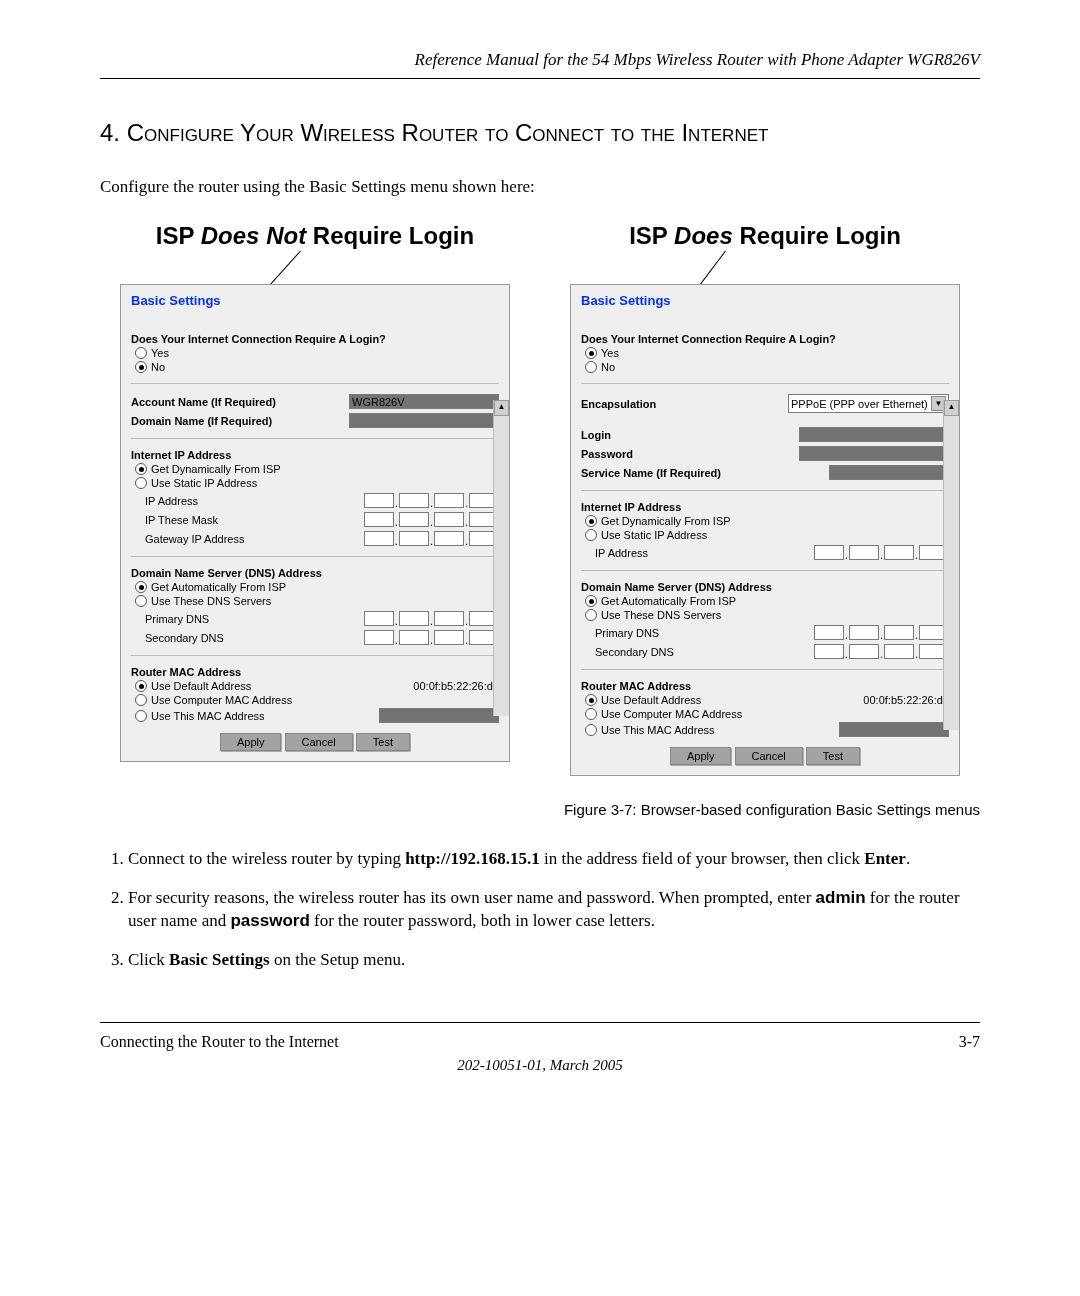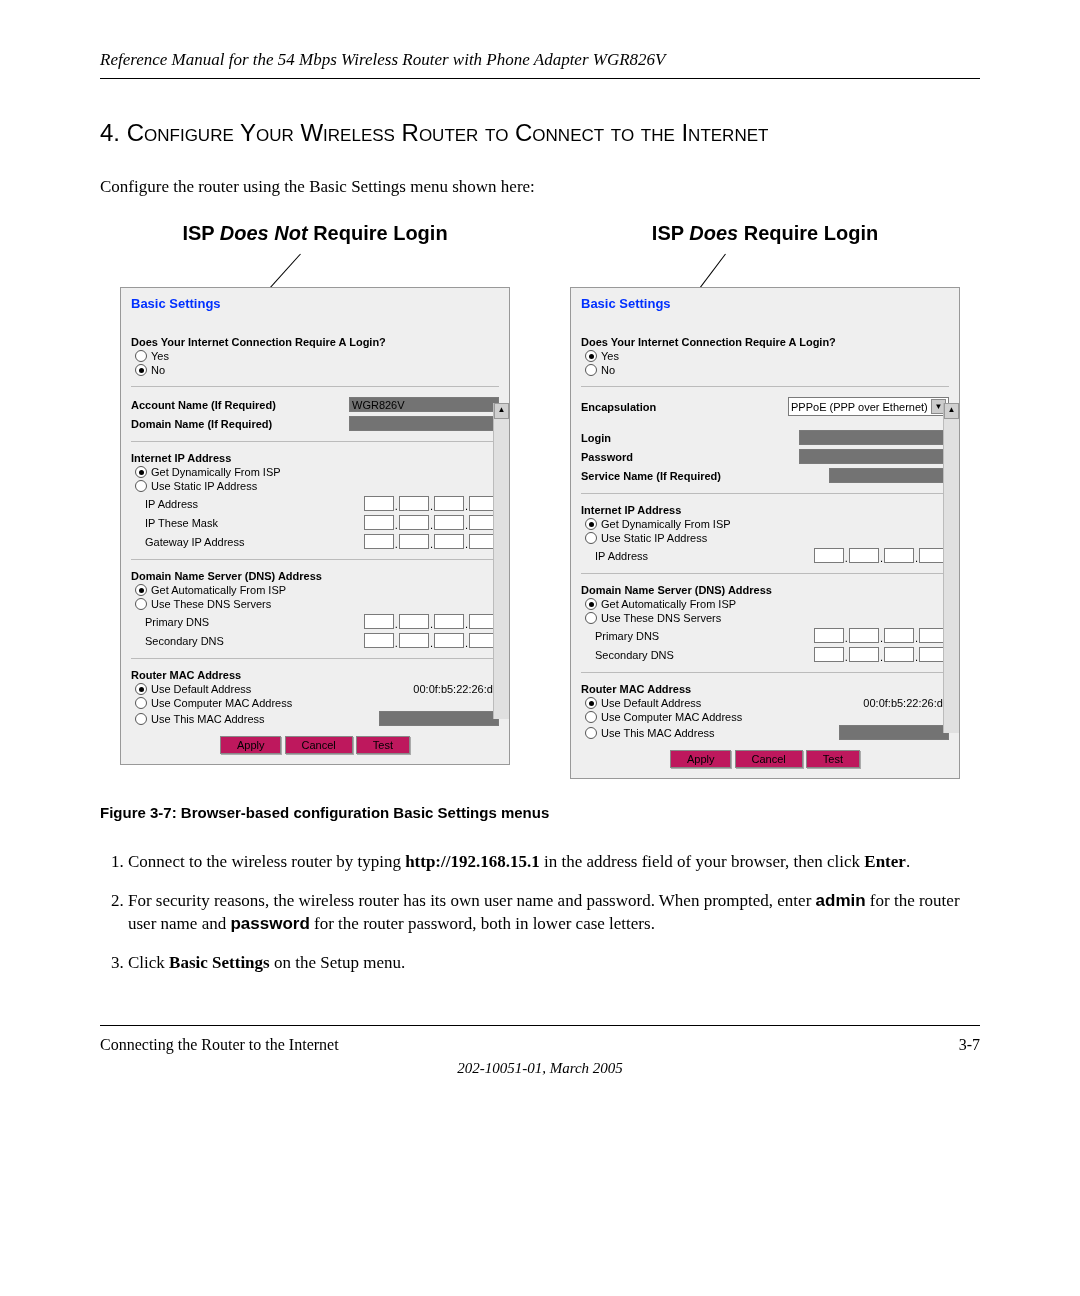--- a/index.html
+++ b/index.html
@@ -6,21 +6,21 @@
     font-family: "Times New Roman", Times, serif;
     font-size: 17px;
     color: #000;
     background: #fff;
     margin: 0;
     padding: 50px 100px 30px 100px;
     width: 880px;
   }
   .header-title {
     font-style: italic;
-    text-align: left;
+    text-align: right;
     font-size: 17px;
     border-bottom: 1px solid #000;
     padding-bottom: 8px;
     margin-bottom: 40px;
   }
   .section-number {
     font-family: Arial, Helvetica, sans-serif;
     font-size: 24px;
     margin-bottom: 30px;
   }
@@ -31,23 +31,23 @@
     display: flex;
     gap: 60px;
     justify-content: center;
   }
   .col {
     width: 390px;
   }
   .col-heading {
     font-family: Arial, Helvetica, sans-serif;
     font-weight: bold;
-    font-size: 20px;
+    font-size: 24px;
     text-align: center;
-    margin-bottom: 12px;
+    margin-bottom: 4px;
   }
   .col-heading i { font-style: italic; }
 
   
   .pointer-wrap {
     position: relative;
     height: 30px;
   }
   .pointer {
     position: absolute;
@@ -110,21 +110,21 @@
   .ipset { display:flex; gap:0px; }
   .ipset .oct{
     width:30px; height:15px; border:1px solid #7a7a7a; background:#fff;
     box-sizing:border-box;
   }
   .ipset .dot{ padding:0 1px; align-self:flex-end; font-size:11px; line-height:10px; }
   .sec-h { font-weight:bold; font-size:11px; margin-top:6px; }
   .indent { padding-left:14px; }
   .btn-row { text-align:center; margin-top:10px; }
   .btn {
-    display:inline-block; border:1px solid #888; background:#be185d;
+    display:inline-block; border:1px solid #888; background:#a3a3a3;
     font-size:11px; padding:2px 16px; font-family:inherit;
     box-shadow: 1px 1px 0 #aaa;
   }
   .mac-right { float:right; font-size:11px; }
   .encap-select{
     height:17px; width:155px; border:1px solid #7a7a7a; background:#fff;
     font-size:11px; display:flex; align-items:center; justify-content:space-between;
     padding:0 2px;
   }
   .dd-arrow{
@@ -135,22 +135,23 @@
     position:absolute; right:0; top:115px; bottom:45px; width:15px;
     background:#e0e0e0; border-left:1px solid #bbb;
   }
   .scroll-up{
     position:absolute; top:0; left:0; right:0; height:14px; background:#d0d0d0;
     border:1px solid #999; font-size:8px; text-align:center; line-height:12px;
   }
 
   .figcap {
     font-family: Arial, Helvetica, sans-serif;
-    font-weight:bold; font-size:15px;
+    font-weight:normal; font-size:15px;
     margin-top:25px;
+    text-align:right;
   }
 
   ol.steps { margin-top:30px; padding-left: 28px; }
   ol.steps li { margin-bottom:16px; line-height:1.35; }
 
   .footer {
     margin-top: 50px;
     border-top: 1px solid #000;
     padding-top: 10px;
     display:flex; justify-content:space-between;

